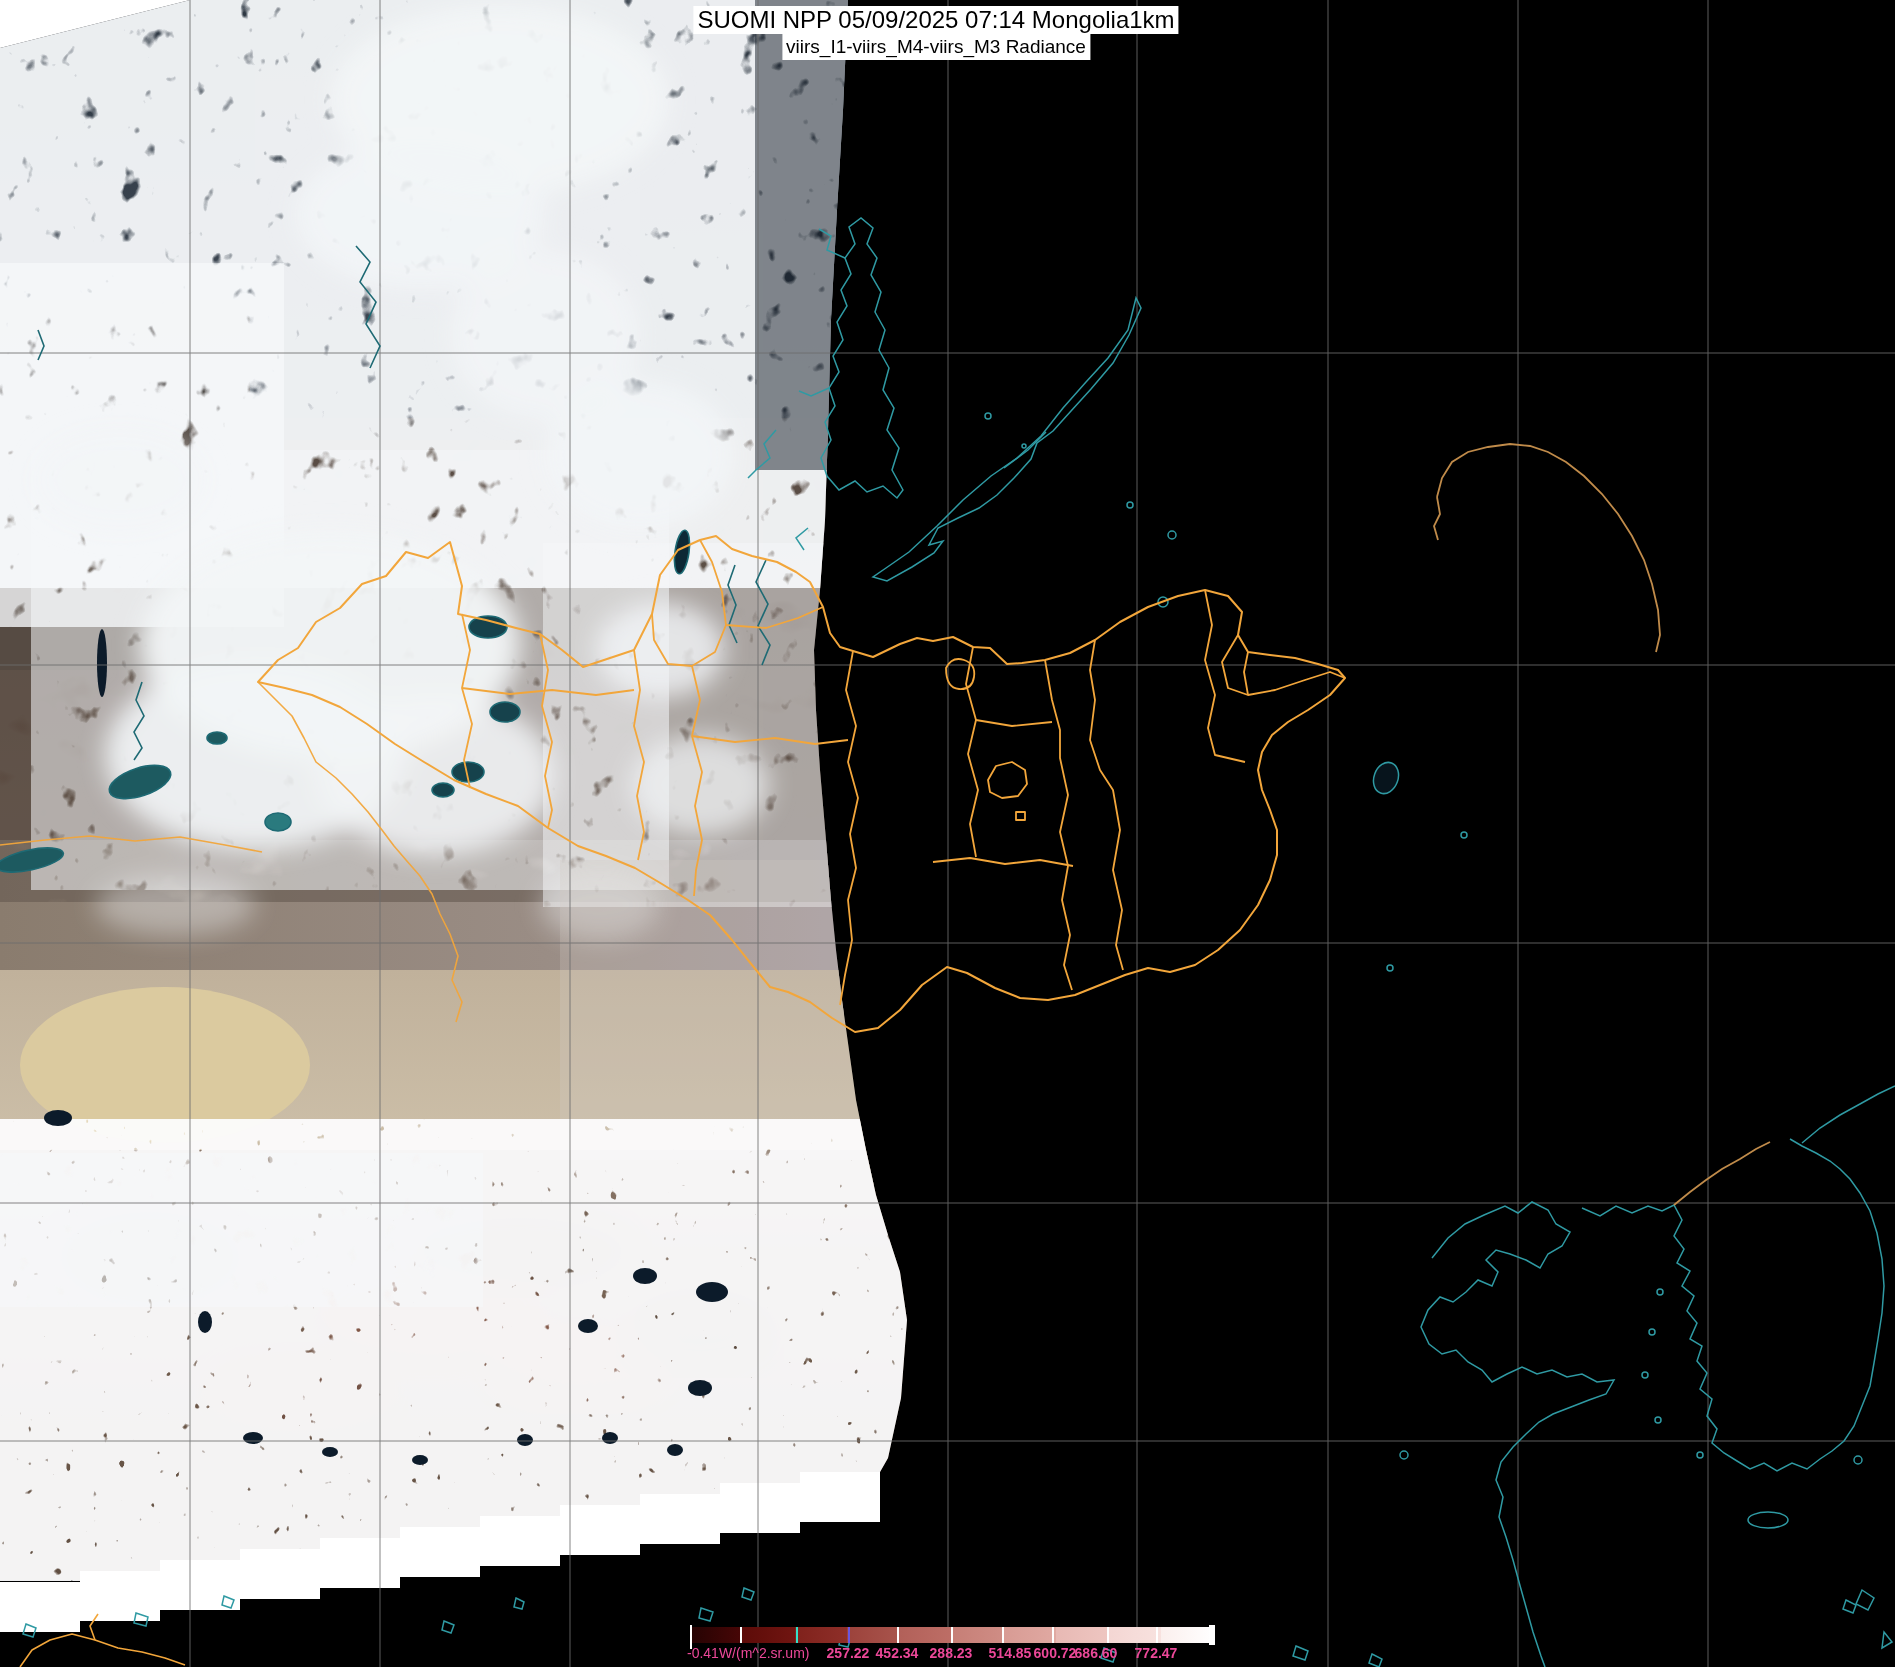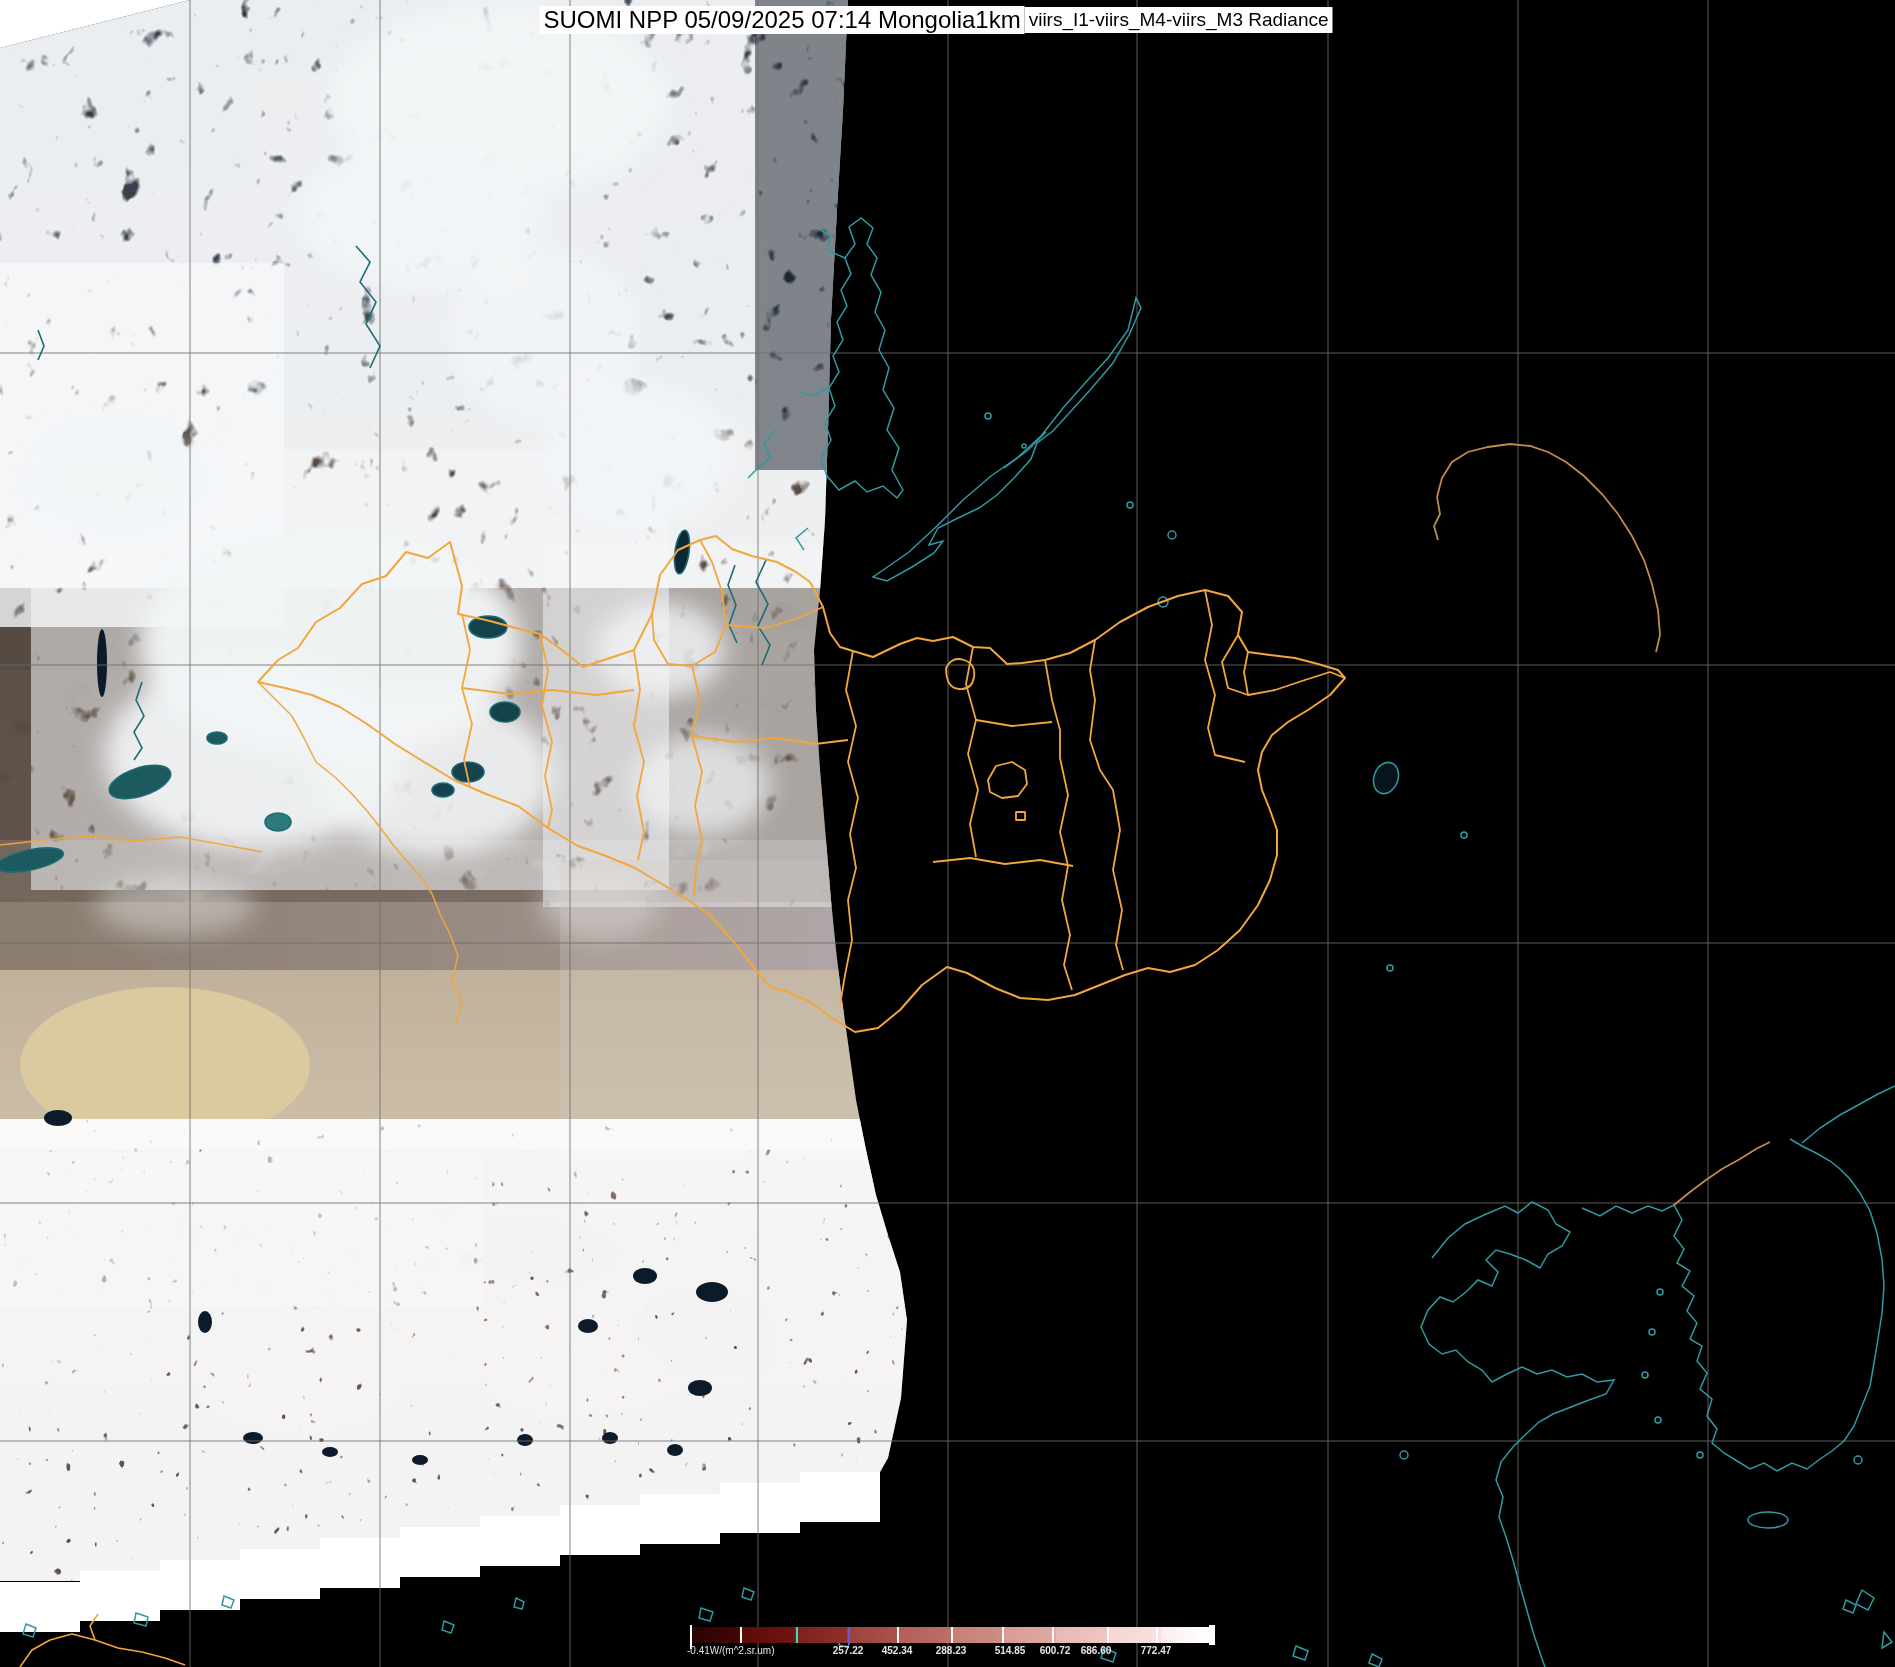--- a/index.html
+++ b/index.html
@@ -1,39 +1,39 @@
 <!DOCTYPE html>
 <html><head>
 <meta charset="utf-8">
 <style>
   html,body{margin:0;padding:0;background:#000;}
   .canvas{position:relative;width:1895px;height:1667px;background:#000;overflow:hidden;
           font-family:"Liberation Sans",sans-serif;}
   .canvas svg{position:absolute;left:0;top:0;}
   
   .title-wrap{position:absolute;top:6px;left:936px;transform:translateX(-50%);
-              display:flex;flex-direction:row;align-items:center;z-index:30;}
+              display:flex;flex-direction:column;align-items:center;z-index:30;}
   .title-line{background:#ffffff;color:#000;padding:0 4px;white-space:nowrap;}
   .title-line.l1{font-size:24px;line-height:28px;}
   .title-line.l2{font-size:19px;line-height:26px;}
   
   .cbar{position:absolute;left:690px;top:1627px;width:523px;height:16px;z-index:25;
         background:linear-gradient(to right,
           #250303 0%, #480606 10%, #5d0b08 10%, #701511 20%,
           #7f211b 20%, #8e2f29 30%, #9c423b 30%, #a8544c 40%,
           #b26059 40%, #bd6e66 50%, #c67e76 50%, #cf8d85 60%,
           #d89b94 60%, #e0a9a2 70%, #e8b9b4 70%, #eec6c1 80%,
           #f4d6d3 80%, #f8e2df 90%, #fbefed 90%, #ffffff 100%);}
   .cbar .tick{position:absolute;top:0;width:2px;height:16px;background:#fff;}
   .cbar .tick.tall{top:-2px;height:24px;}
   .cbar .tick.teal{background:#35e0c8;}
   .cbar .tick.purple{background:#6a55e0;}
   .cbar .endcap{position:absolute;right:-2px;top:-2px;width:6px;height:20px;background:#fff;}
   .cbar-labels{position:absolute;left:690px;top:1645px;width:523px;height:18px;z-index:25;
-               color:#e5e5e5;font-size:10px;}
+               color:#ec4899;font-size:14px;}
   .cbar-labels .unit{position:absolute;left:-3px;top:0;white-space:nowrap;}
   .cbar-labels .num{position:absolute;top:0;transform:translateX(-50%);white-space:nowrap;font-weight:bold;}
 </style>
 </head>
 <body>
 
 <div class="canvas">
 
 <svg width="1895" height="1667" viewBox="0 0 1895 1667">
   <defs>

